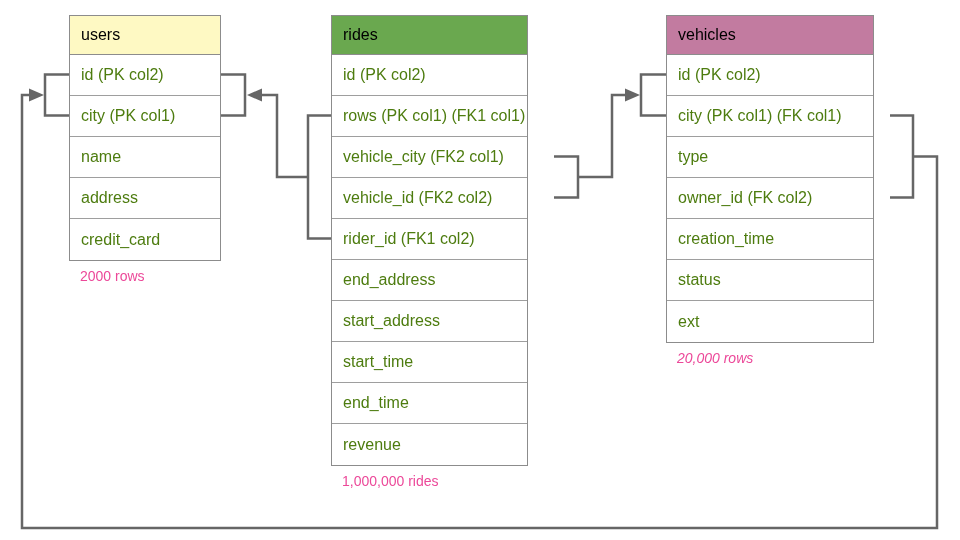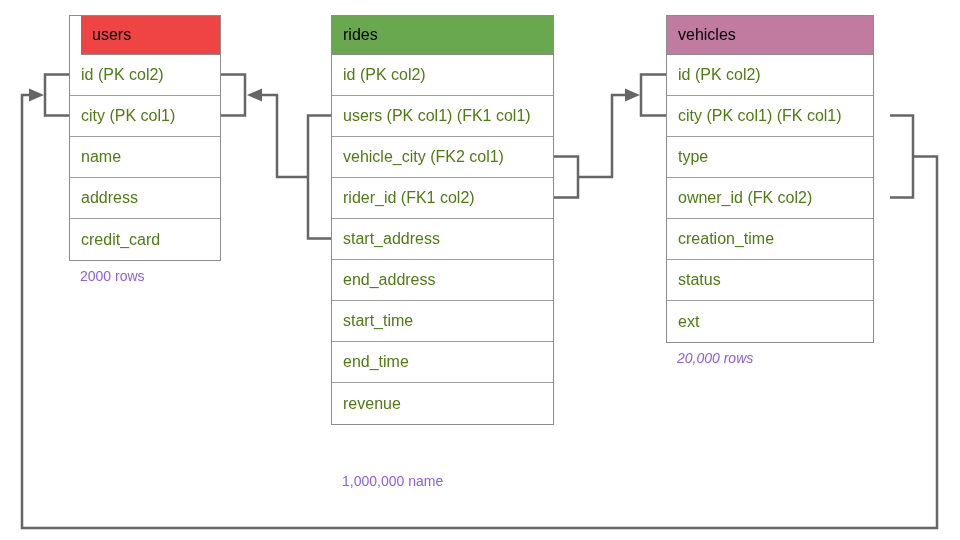--- a/index.html
+++ b/index.html
@@ -17,21 +17,21 @@
     display:flex; align-items:center; padding-left:11px;
     font-size:16px; color:#000000;
   }
   .trow {
     height:41px; box-sizing:border-box; border-bottom:1px solid #9e9e9e;
     display:flex; align-items:center; padding-left:11px;
     font-size:16px; color:#4d7c0f; background:#ffffff;
   }
   .trow:last-child { border-bottom:none; }
   .rowcount {
-    position:absolute; font-size:14px; color:#8b5cf6;
+    position:absolute; font-size:14px; color:#ec4899;
   }
 </style>
 </head>
 <body>
 
 <div id="canvas">
 
   <svg id="wires" viewBox="0 0 960 540" xmlns="http://www.w3.org/2000/svg">
 
     <g stroke="#666666" stroke-width="2.5" fill="none">
@@ -50,42 +50,43 @@
 
     <g stroke="#666666" stroke-width="2.5" fill="none">
       <path d="M890,115.5 H913 V197.5 H890"></path>
       <path d="M913,156.5 H937 V528 H22 V95 H30"></path>
       <path d="M70,74.5 H45 V115.5 H70"></path>
       <polygon points="44,95 29,88.5 29,101.5" fill="#666666" stroke="none"></polygon>
     </g>
   </svg>
 
   <div class="table" style="left:69px; top:15px; width:152px;">
-    <div class="thead" style="background-color: #ef4444; margin-left: 11px;">users</div>
+    <div class="thead" style="background-color: #fef9c3;">users</div>
     <div class="trow">id (PK col2)</div>
     <div class="trow">city (PK col1)</div>
     <div class="trow">name</div>
     <div class="trow">address</div>
     <div class="trow">credit_card</div>
   </div>
   <div class="rowcount" style="left:80px; top:268px;">2000 rows</div>
 
-  <div class="table" style="left:331px; top:15px; width:223px;">
+  <div class="table" style="left:331px; top:15px; width:197px;">
     <div class="thead" style="background-color: rgb(106, 168, 79);">rides</div>
     <div class="trow">id (PK col2)</div>
-    <div class="trow">users (PK col1) (FK1 col1)</div>
+    <div class="trow">rows (PK col1) (FK1 col1)</div>
     <div class="trow">vehicle_city (FK2 col1)</div>
+    <div class="trow">vehicle_id (FK2 col2)</div>
     <div class="trow">rider_id (FK1 col2)</div>
+    <div class="trow">end_address</div>
     <div class="trow">start_address</div>
-    <div class="trow">end_address</div>
     <div class="trow">start_time</div>
     <div class="trow">end_time</div>
     <div class="trow">revenue</div>
   </div>
-  <div class="rowcount" style="left:342px; top:473px;">1,000,000 name</div>
+  <div class="rowcount" style="left:342px; top:473px;">1,000,000 rides</div>
 
   <div class="table" style="left:666px; top:15px; width:208px;">
     <div class="thead" style="background-color: rgb(194, 123, 160);">vehicles</div>
     <div class="trow">id (PK col2)</div>
     <div class="trow">city (PK col1) (FK col1)</div>
     <div class="trow">type</div>
     <div class="trow">owner_id (FK col2)</div>
     <div class="trow">creation_time</div>
     <div class="trow">status</div>
     <div class="trow">ext</div>

